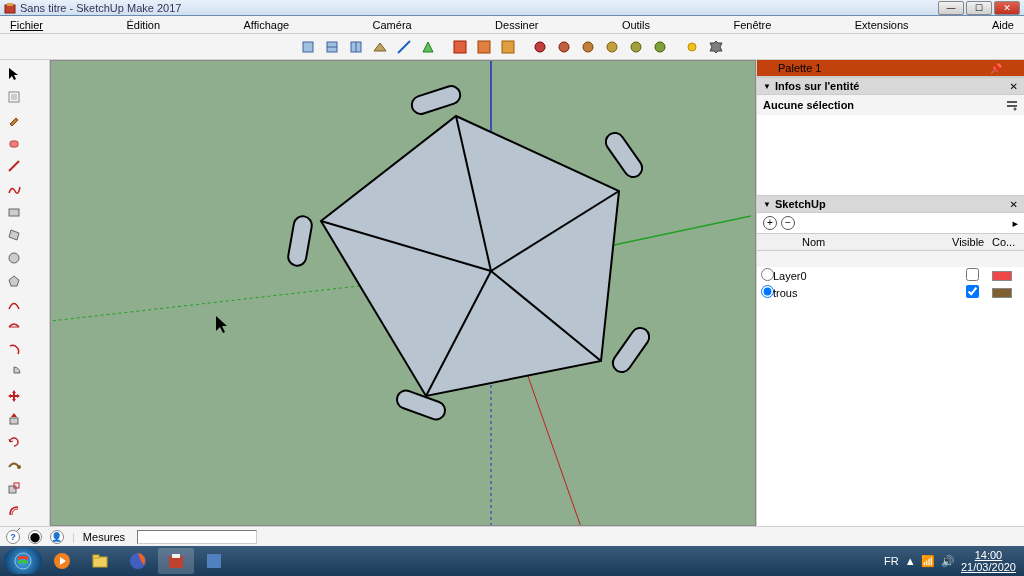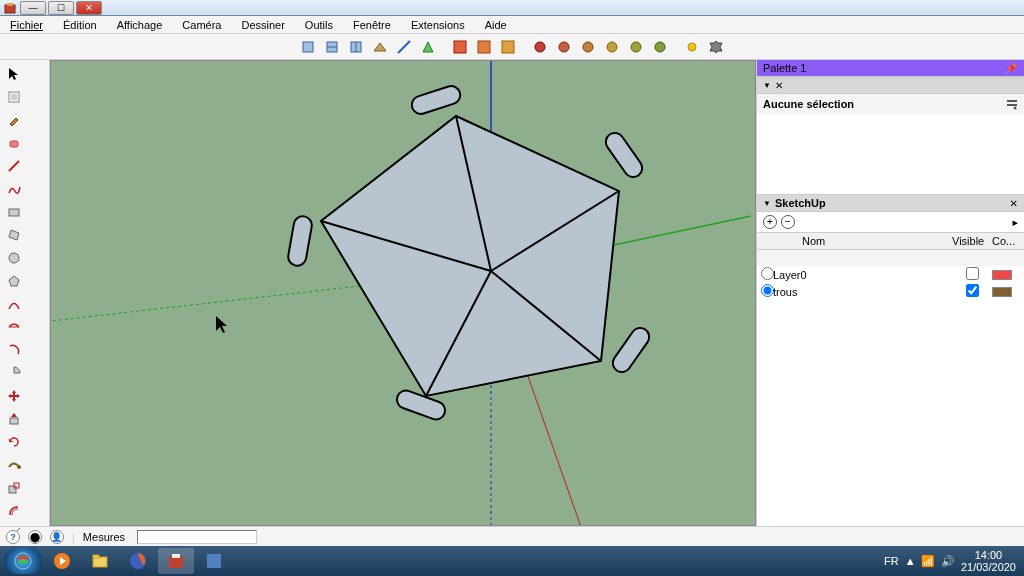--- a/index.html
+++ b/index.html
@@ -5,33 +5,33 @@
 * { box-sizing: border-box; margin: 0; padding: 0; font-family: Tahoma, sans-serif; font-size: 11px; }
 html, body { width: 1024px; height: 576px; overflow: hidden; background: #4a6a8a; }
 .titlebar { height: 16px; background: linear-gradient(#e8f0fa,#d0e0f0); display: flex; align-items: center; padding: 0 4px; border-bottom: 1px solid #6a8ab0; }
 .titlebar .icon { width: 12px; height: 12px; margin-right: 4px; }
 .titlebar .title { color: #335; flex: 1; }
 .winbtns { display: flex; gap: 2px; }
 .winbtn { width: 26px; height: 14px; border: 1px solid #888; border-radius: 2px; display: flex; align-items: center; justify-content: center; font-size: 9px; }
 .winbtn.min { background: linear-gradient(#f0f0f0,#d0d0d0); }
 .winbtn.max { background: linear-gradient(#f0f0f0,#d0d0d0); }
 .winbtn.close { background: linear-gradient(#e06050,#c03020); color: #fff; }
-.menubar { height: 18px; background: #f4f4f4; display: flex; align-items: center; padding: 0 4px; gap: 8px; border-bottom: 1px solid #d0d0d0; }
+.menubar { height: 18px; background: #f4f4f4; display: flex; align-items: center; padding: 0 4px; gap: 8px; border-bottom: 1px solid #d0d0d0; justify-content: space-between; }
 .menubar span { padding: 1px 6px; cursor: default; }
 .menubar span:first-child { text-decoration: underline; }
 .toolbar-strip { height: 26px; background: #f4f4f4; border-bottom: 1px solid #d0d0d0; display: flex; align-items: center; justify-content: center; gap: 2px; padding: 0 4px; }
 .tbtn { width: 22px; height: 22px; border: 1px solid transparent; border-radius: 2px; display: flex; align-items: center; justify-content: center; }
 .tsep { width: 6px; }
 .main { display: flex; height: 466px; }
 .left-tools { width: 50px; background: #f4f4f4; border-right: 1px solid #d0d0d0; display: flex; flex-direction: column; padding: 2px; gap: 0; }
 .toolrow { display: flex; gap: 0; flex-direction: column; }
 .tool { width: 23px; height: 23px; display: flex; align-items: center; justify-content: center; border: 1px solid transparent; }
 .viewport { flex: 1; background: #8fae8d; border: 1px solid #888; position: relative; overflow: hidden; }
 .right-panel { width: 268px; background: #f4f4f4; border-left: 1px solid #d0d0d0; display: flex; flex-direction: column; }
-.panel-title { background: #8b5cf6; padding: 2px 6px; border-bottom: 1px solid #ccc; display: flex; align-items: center; }
+.panel-title { background: #c2410c; padding: 2px 21px; border-bottom: 1px solid #ccc; display: flex; align-items: center; }
 .panel-title .t { flex: 1; }
 .panel-title .x { font-size: 10px; cursor: pointer; }
 .panel-hdr { background: #d8d8d8; padding: 2px 6px; border-top: 1px solid #ccc; border-bottom: 1px solid #ccc; display: flex; align-items: center; cursor: pointer; }
 .panel-hdr .arrow { margin-right: 4px; font-size: 8px; }
 .panel-hdr .t { flex: 1; font-weight: bold; }
 .panel-hdr .x { font-size: 10px; }
 .entity-sel { font-weight: bold; padding: 4px 6px; display: flex; align-items: center; }
 .entity-sel .sp { flex: 1; }
 .layers-tools { padding: 3px 6px; display: flex; gap: 4px; align-items: center; }
 .circle-btn { width: 14px; height: 14px; border: 1px solid #555; border-radius: 50%; display: flex; align-items: center; justify-content: center; font-size: 10px; line-height: 1; }
@@ -47,33 +47,34 @@
 .swatch { width: 20px; height: 10px; border: 1px solid #888; }
 .statusbar { height: 20px; background: #f4f4f4; border-top: 1px solid #d0d0d0; display: flex; align-items: center; padding: 0 6px; gap: 8px; }
 .statusbar .si { width: 14px; height: 14px; border-radius: 50%; display: flex; align-items: center; justify-content: center; font-size: 9px; font-weight: bold; }
 .statusbar .msg { flex: 1; }
 .statusbar .mes-label { padding-right: 4px; }
 .statusbar .mes-box { width: 120px; height: 14px; background: #fff; border: 1px inset #ccc; }
 .taskbar { height: 30px; background: linear-gradient(#3a5a7a,#1a3a5a); display: flex; align-items: center; padding: 0 4px; gap: 2px; }
 .start { width: 38px; height: 26px; border-radius: 13px; background: radial-gradient(circle,#4ae 0%,#147 80%); display: flex; align-items: center; justify-content: center; }
 .tbicon { width: 36px; height: 26px; display: flex; align-items: center; justify-content: center; border-radius: 2px; }
 .tray { margin-left: auto; display: flex; align-items: center; gap: 6px; color: #fff; font-size: 10px; padding-right: 4px; }
-.tray .clock { text-align: center; line-height: 1.1; }
+.tray .clock { text-align: center; line-height: 1.1; text-decoration: underline; }
 svg { display: block; }
 </style>
 </head>
 <body>
 
 <div class="titlebar">
   <span class="icon">
     <svg width="12" height="12">
         <rect x="1" y="3" width="10" height="8" fill="#c04030" stroke="#802010"></rect>
         <rect x="3" y="1" width="6" height="3" fill="#e0a040"></rect>
       </svg>
   </span>
+  <span class="title">Sans titre - SketchUp Make 2017</span>
   <div class="winbtns">
     <div class="winbtn min">—</div>
     <div class="winbtn max">☐</div>
     <div class="winbtn close">✕</div>
   </div>
 </div>
 
 <div class="menubar">
   <span>Fichier</span>
   <span>Édition</span>
@@ -437,20 +438,21 @@
     </svg>
   </div>
 
   <div class="right-panel">
     <div class="panel-title">
       <span class="t">Palette 1</span>
       <span class="x">📌</span>
     </div>
     <div class="panel-hdr">
       <span class="arrow">▼</span>
+      <span class="t">Infos sur l'entité</span>
       <span class="x">✕</span>
     </div>
     <div class="entity-sel">
       <span>Aucune sélection</span>
       <span class="sp"></span>
       <span>
         <svg width="12" height="12">
             <rect x="1" y="2" width="10" height="2" fill="#555"></rect>
             <rect x="1" y="6" width="10" height="2" fill="#555"></rect>
             <circle cx="9" cy="10" r="1.5" fill="#555"></circle>

